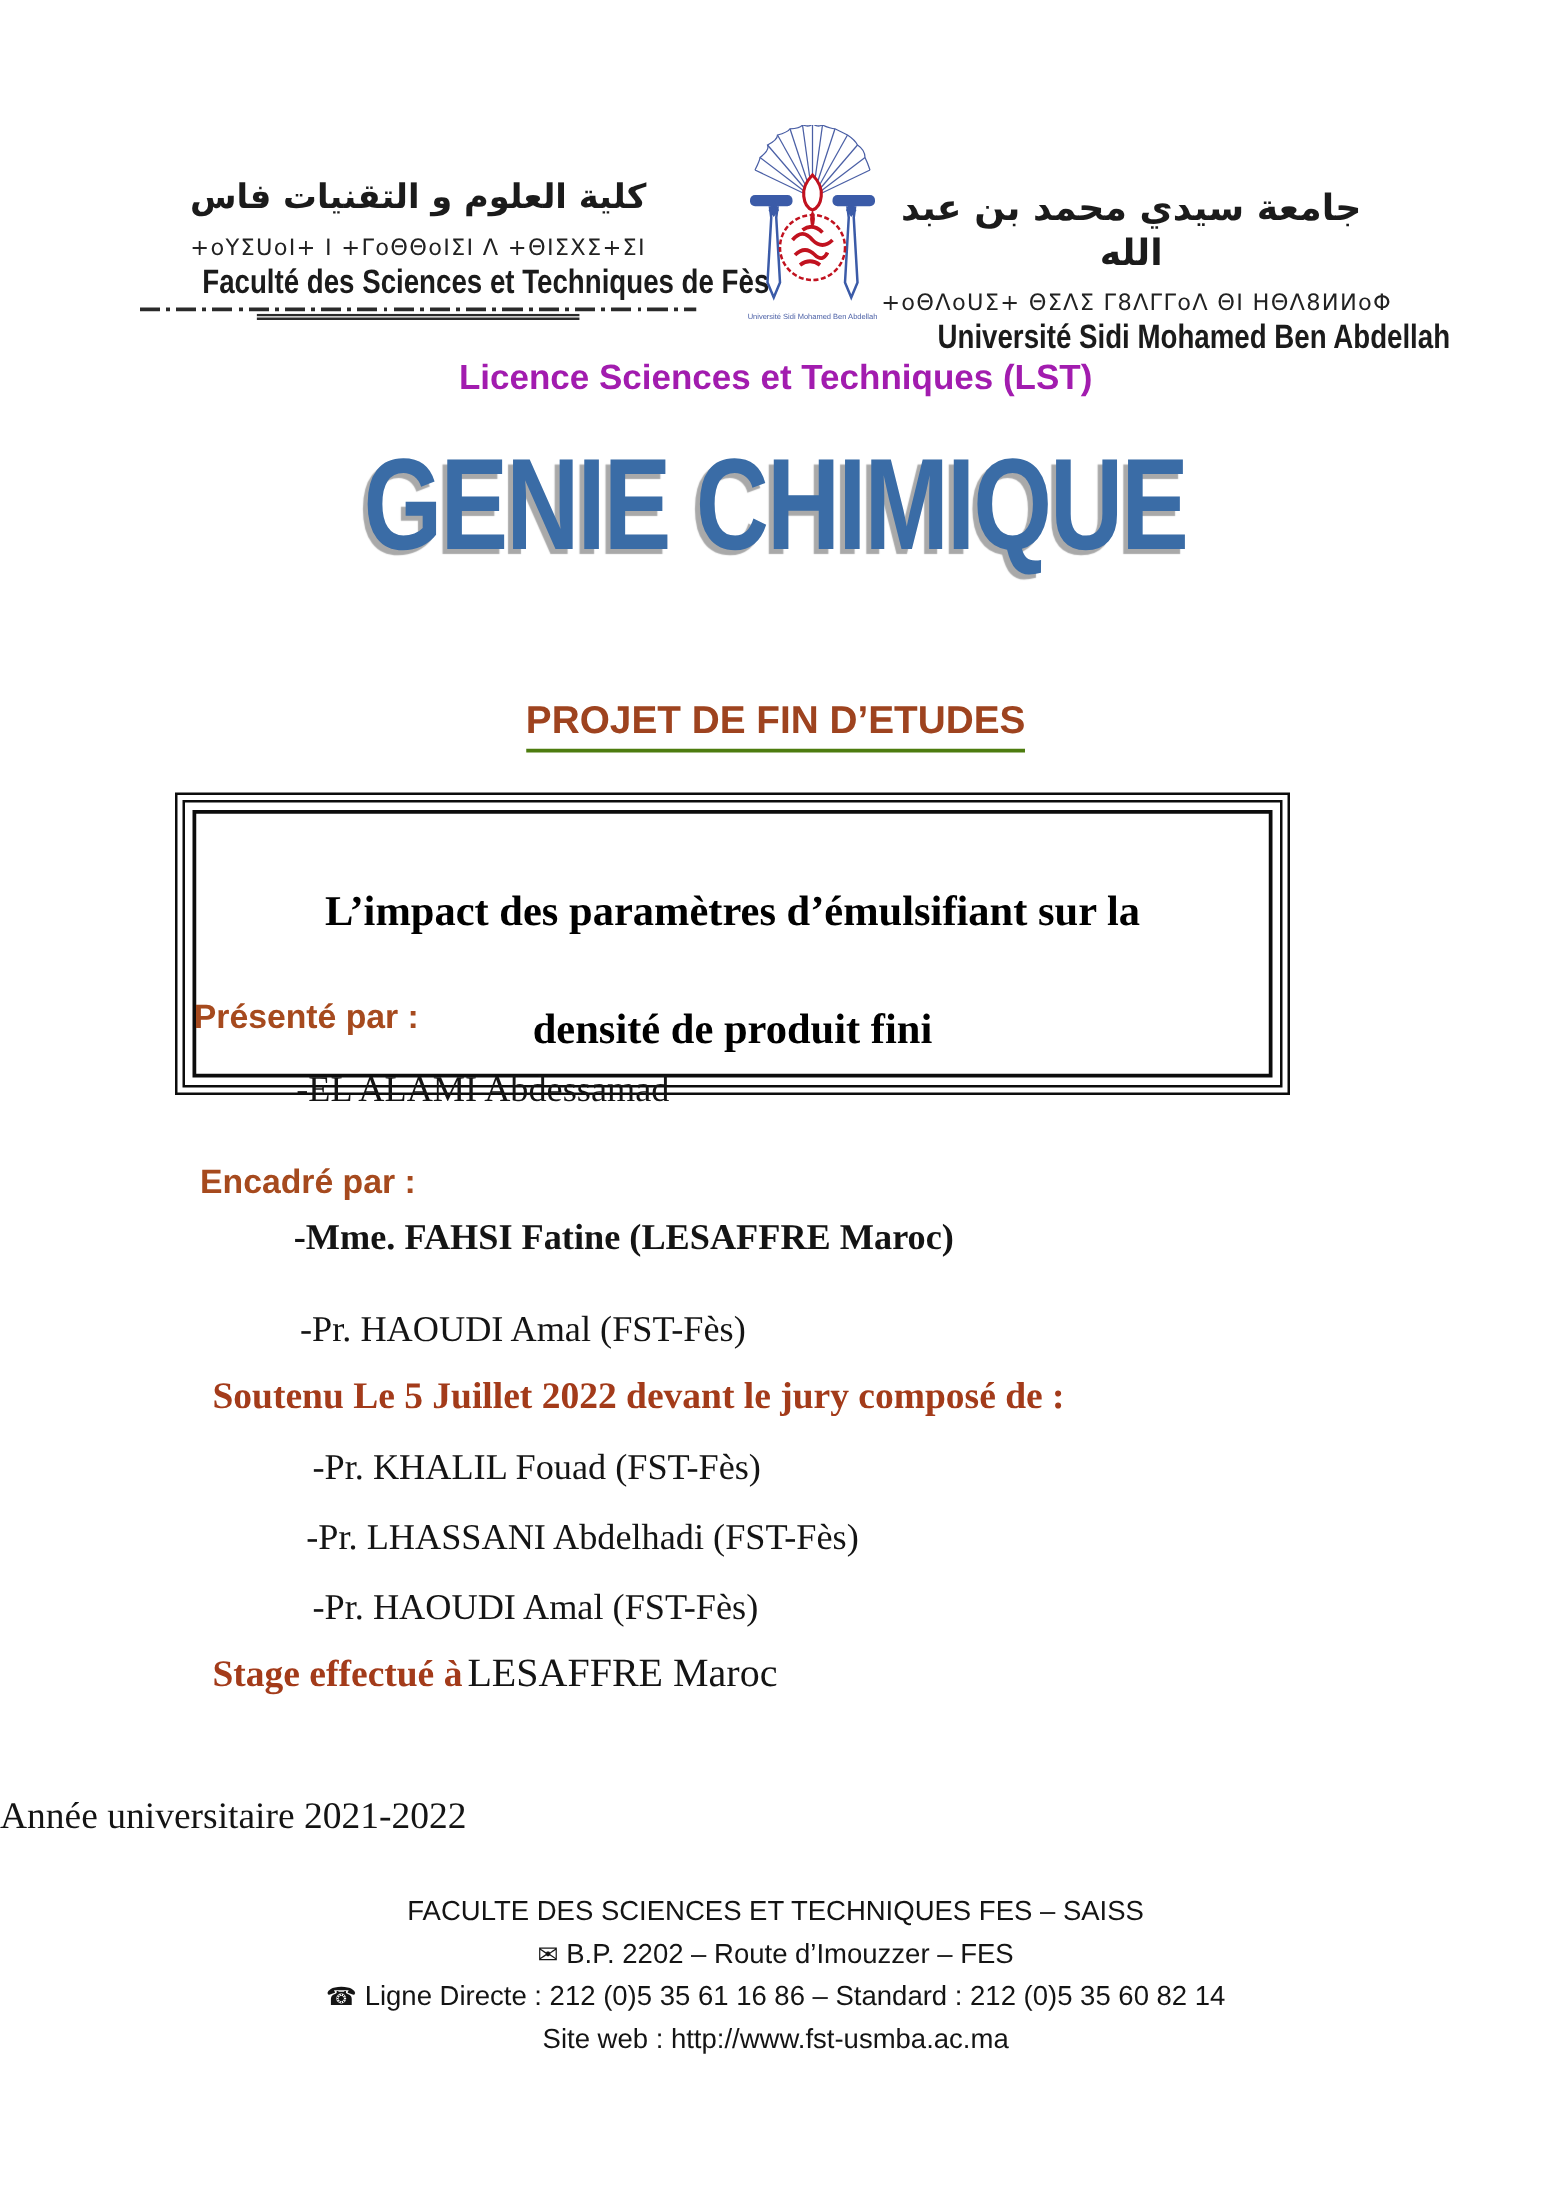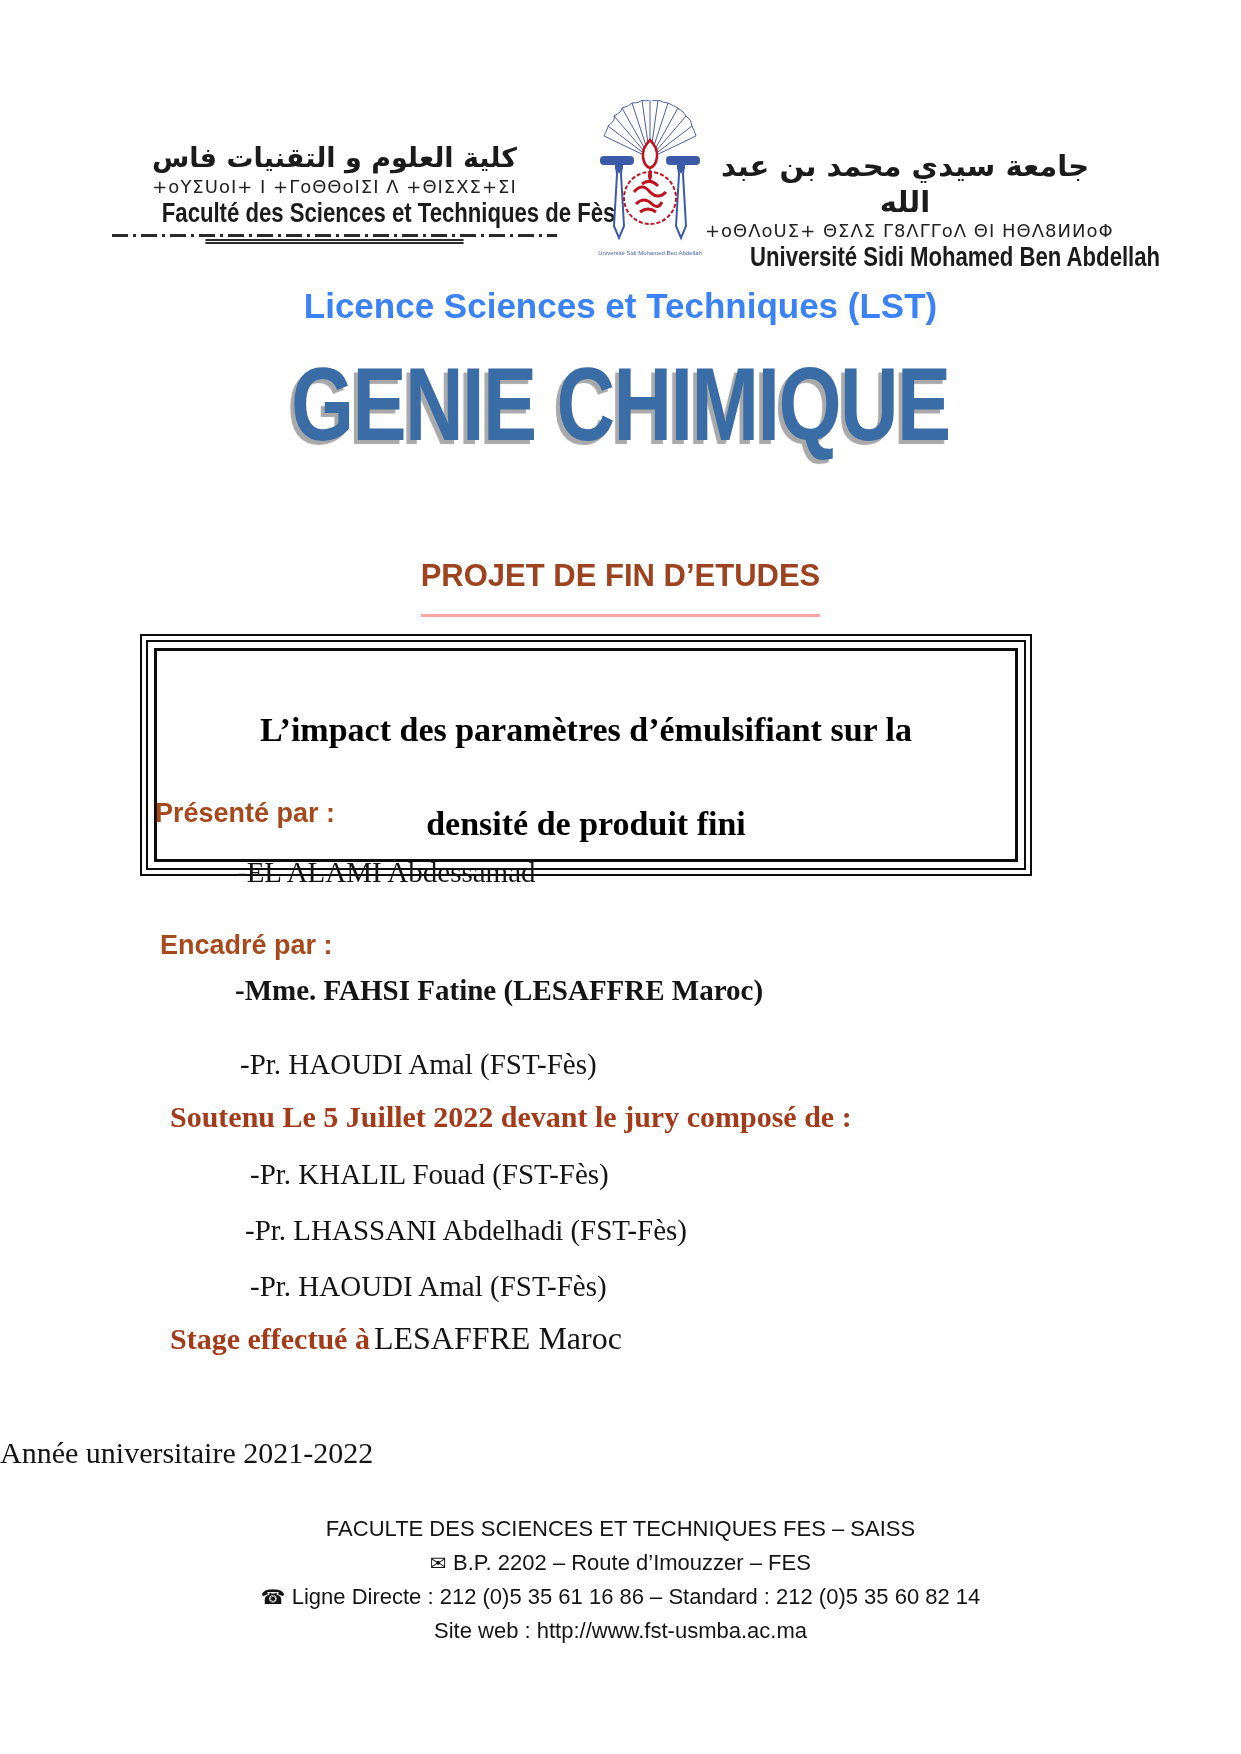--- a/index.html
+++ b/index.html
@@ -9,53 +9,53 @@
     width:1241px; height:1754px;
     background:#ffffff;
     font-family:"Liberation Serif", serif;
     color:#111;
     overflow:hidden;
   }
   
   .hdr-left { position:absolute; left:112px; top:140px; width:445px; text-align:center; }
   .hdr-right { position:absolute; left:705px; top:148px; width:400px; text-align:center; }
   .arabic-line { font-family:"DejaVu Sans", sans-serif; font-weight:bold; font-size:27px; color:#1b1b1b; line-height:36px; }
-  .tifinagh-line { font-family:"DejaVu Sans", sans-serif; font-size:18px; color:#222; letter-spacing:1px; line-height:22px; white-space:nowrap; }
+  .tifinagh-line { font-family:"DejaVu Sans", sans-serif; font-size:18px; color:#222; letter-spacing:1px; line-height:22px; white-space:nowrap;margin-top:12px; }
   .latin-line { font-family:"Liberation Sans", sans-serif; font-weight:bold; font-size:27px; color:#1b1b1b; line-height:30px; white-space:nowrap; display:inline-block; transform:scaleX(0.82); transform-origin:center; }
   .dashdot {
     height:3px; margin-top:6px;
     background:repeating-linear-gradient(90deg,#2a2a2a 0 16px,transparent 16px 21px,#2a2a2a 21px 24px,transparent 24px 29px);
   }
   .dashdot-short {
     height:5px; width:58%; margin:2px auto 0;
     border-top:2px solid #2a2a2a; border-bottom:2px solid #2a2a2a;
     background:#fff;
     clip-path:polygon(0 0,100% 0,100% 100%,0 100%);
   }
   .emblem-wrap { position:absolute; left:594px; top:100px; width:112px; text-align:center; }
   .emblem-caption { font-family:"Liberation Sans", sans-serif; font-size:6px; color:#4a5fa5; line-height:7px; }
   
   .program-line {
     position:absolute; top:286px; left:0; width:100%; text-align:center;
-    font-family:"Liberation Sans", sans-serif; font-weight:bold; font-size:35px; color:#3b82f6;
+    font-family:"Liberation Sans", sans-serif; font-weight:bold; font-size:28px; color:#a21caf;
   }
   .genie-title {
     position:absolute; top:348px; left:0; width:100%; text-align:center;
     font-family:"Liberation Sans", sans-serif; font-weight:bold; font-size:104px;
     color:#3a6ca6; letter-spacing:-2px; line-height:112px;
   }
   .genie-title span {
     display:inline-block; transform:scaleX(0.78); transform-origin:center;
     text-shadow:-5px 4px 1px #a9a9a9;
   }
   .doctype-line {
     position:absolute; top:558px; left:0; width:100%; text-align:center;
     font-family:"Liberation Sans", sans-serif; font-weight:bold; font-size:31px; color:#9e431f;
   }
-  .doctype-line span { display:inline-block; border-bottom:3px solid #fca5a5; padding-bottom:20px; }
+  .doctype-line span { display:inline-block; border-bottom:3px solid #4d7c0f; padding-bottom:5px; }
   
   .tbox-outer { position:absolute; top:634px; left:140px; width:892px; border:2px solid #0c0c0c; padding:4px; }
   .tbox-mid   { border:2px solid #0c0c0c; padding:6px; }
   .tbox-inner { border:3px solid #0c0c0c; padding:8px 16px 12px; text-align:center; }
   .tbox-inner div { font-family:"Liberation Serif", serif; font-weight:bold; font-size:34px; line-height:46px; color:#000;margin-top:48px; }
   
   .accent-sans { font-family:"Liberation Sans", sans-serif; font-weight:bold; font-size:27px; color:#a64a1e; }
   .accent-serif { font-family:"Liberation Serif", serif; font-weight:bold; font-size:30px; color:#a33b1a; }
   .body-serif { font-family:"Liberation Serif", serif; font-size:29px; color:#141414; }
   .pos { position:absolute; white-space:nowrap; }

